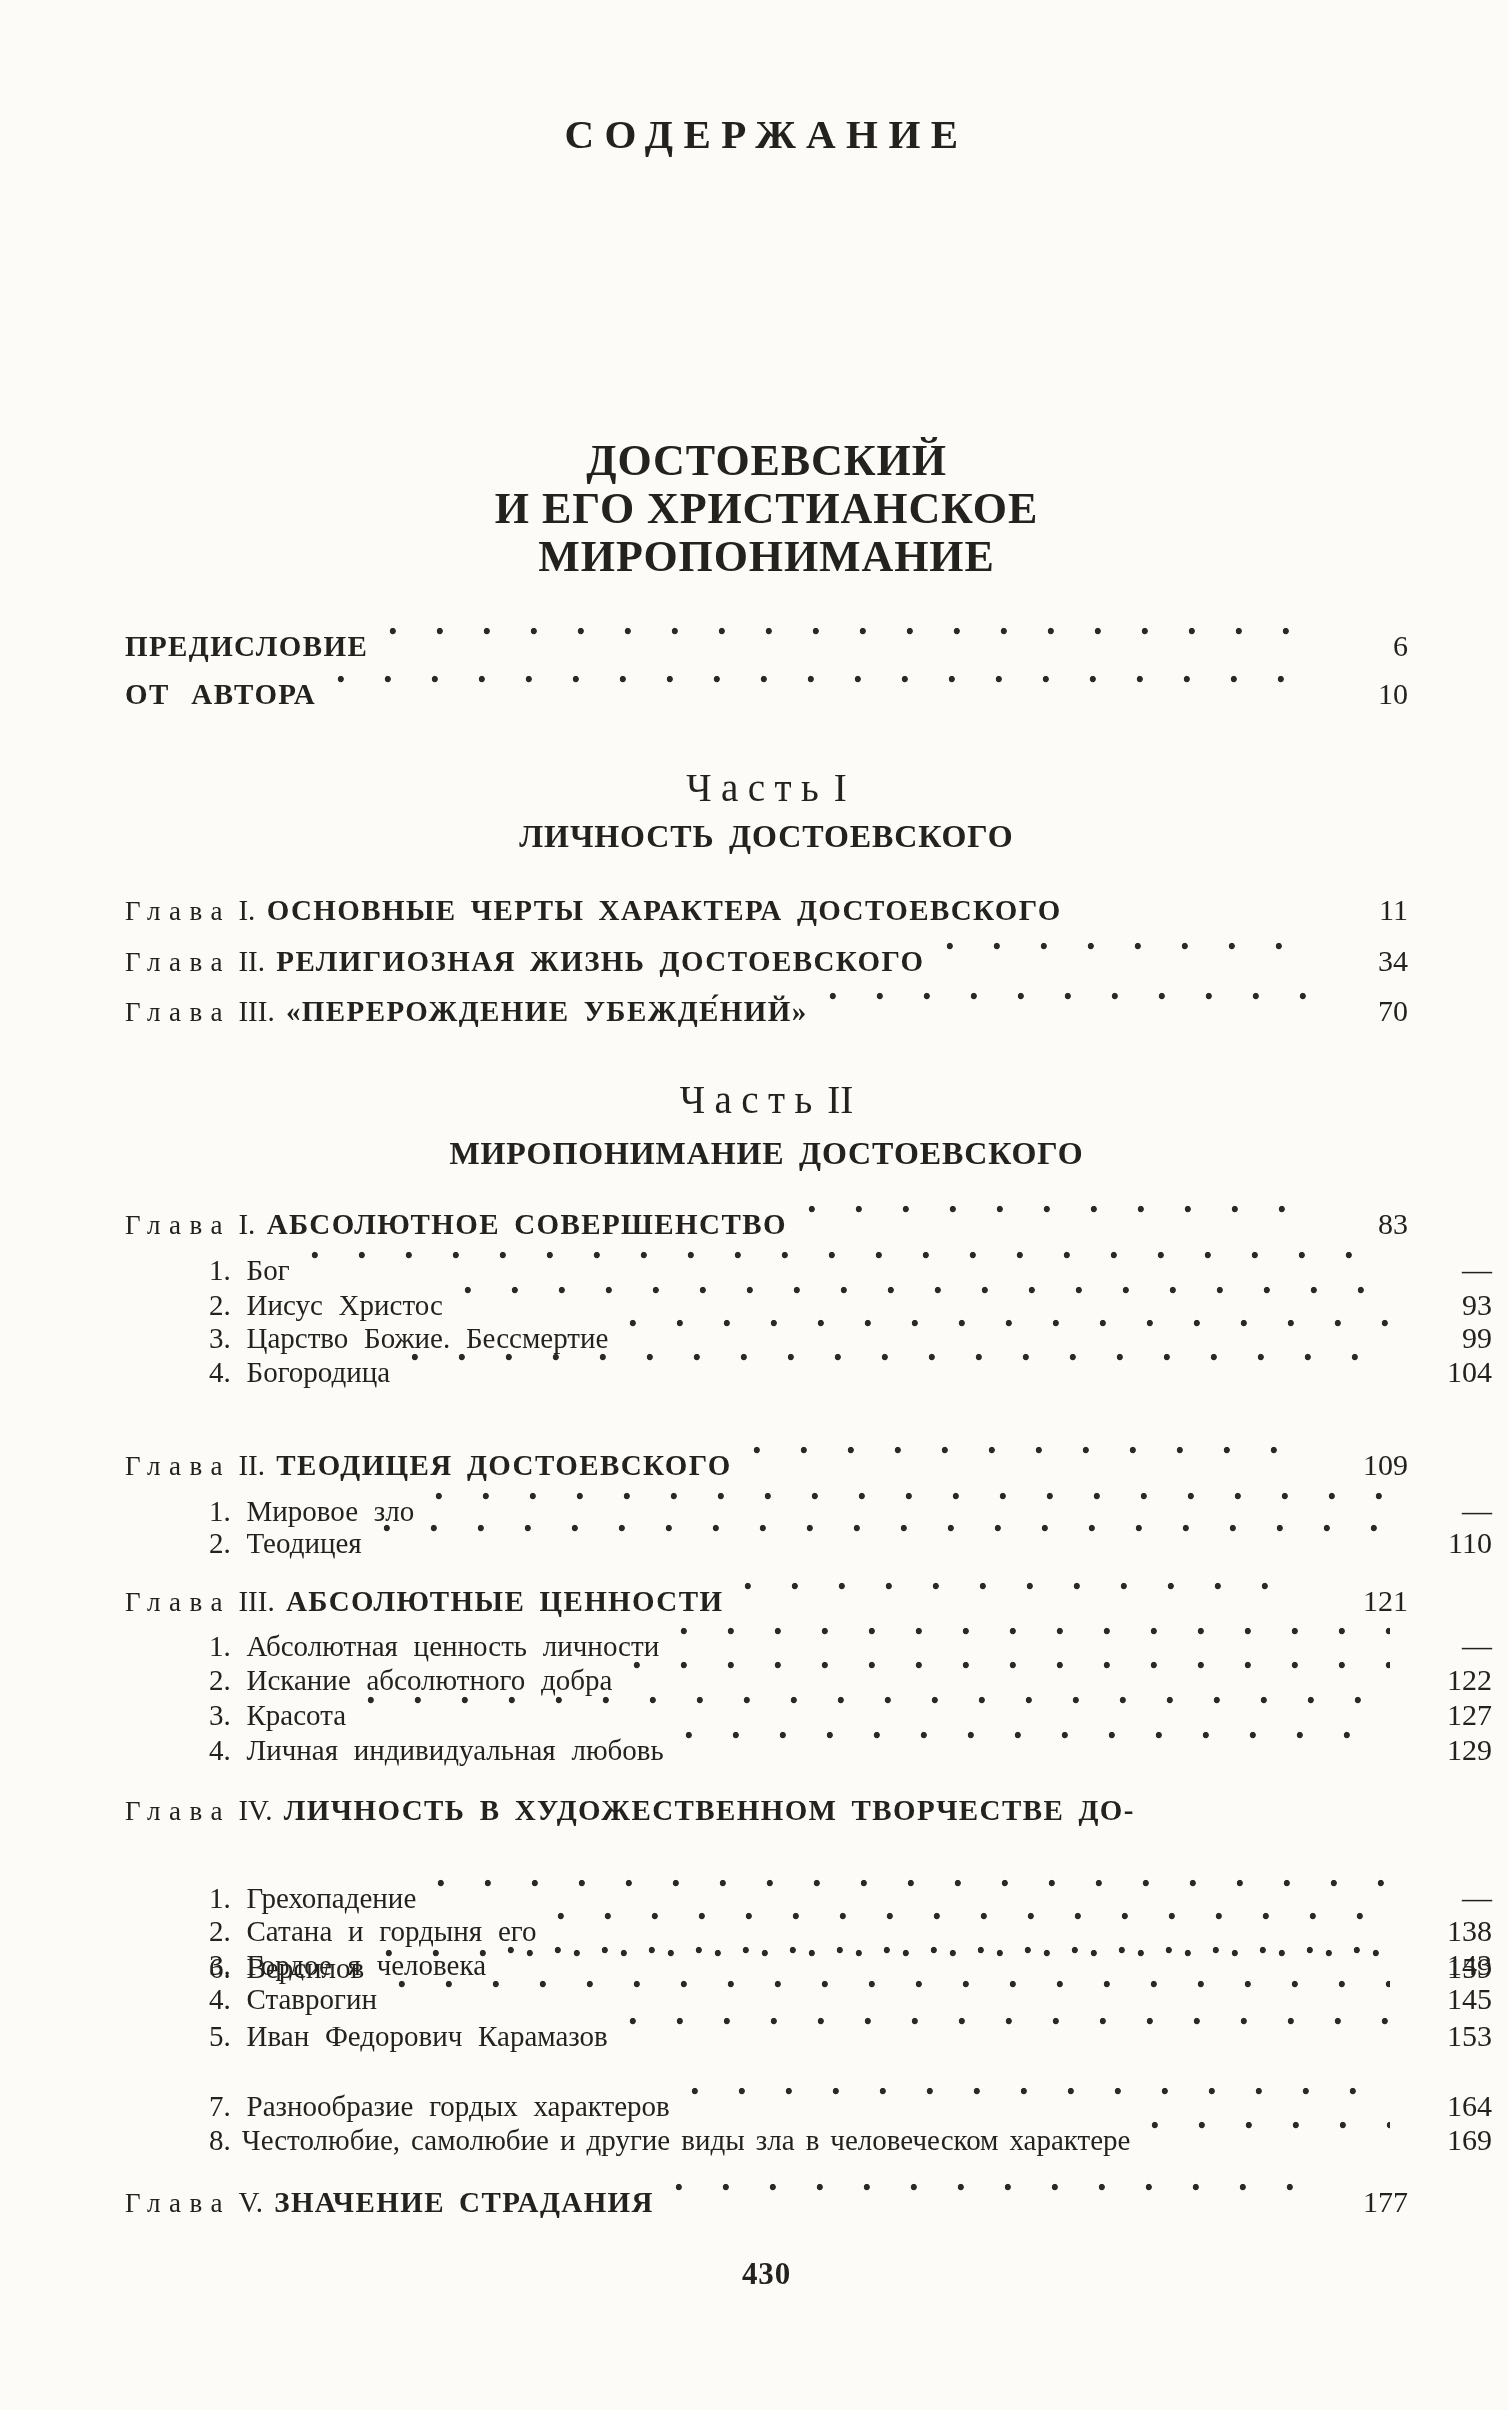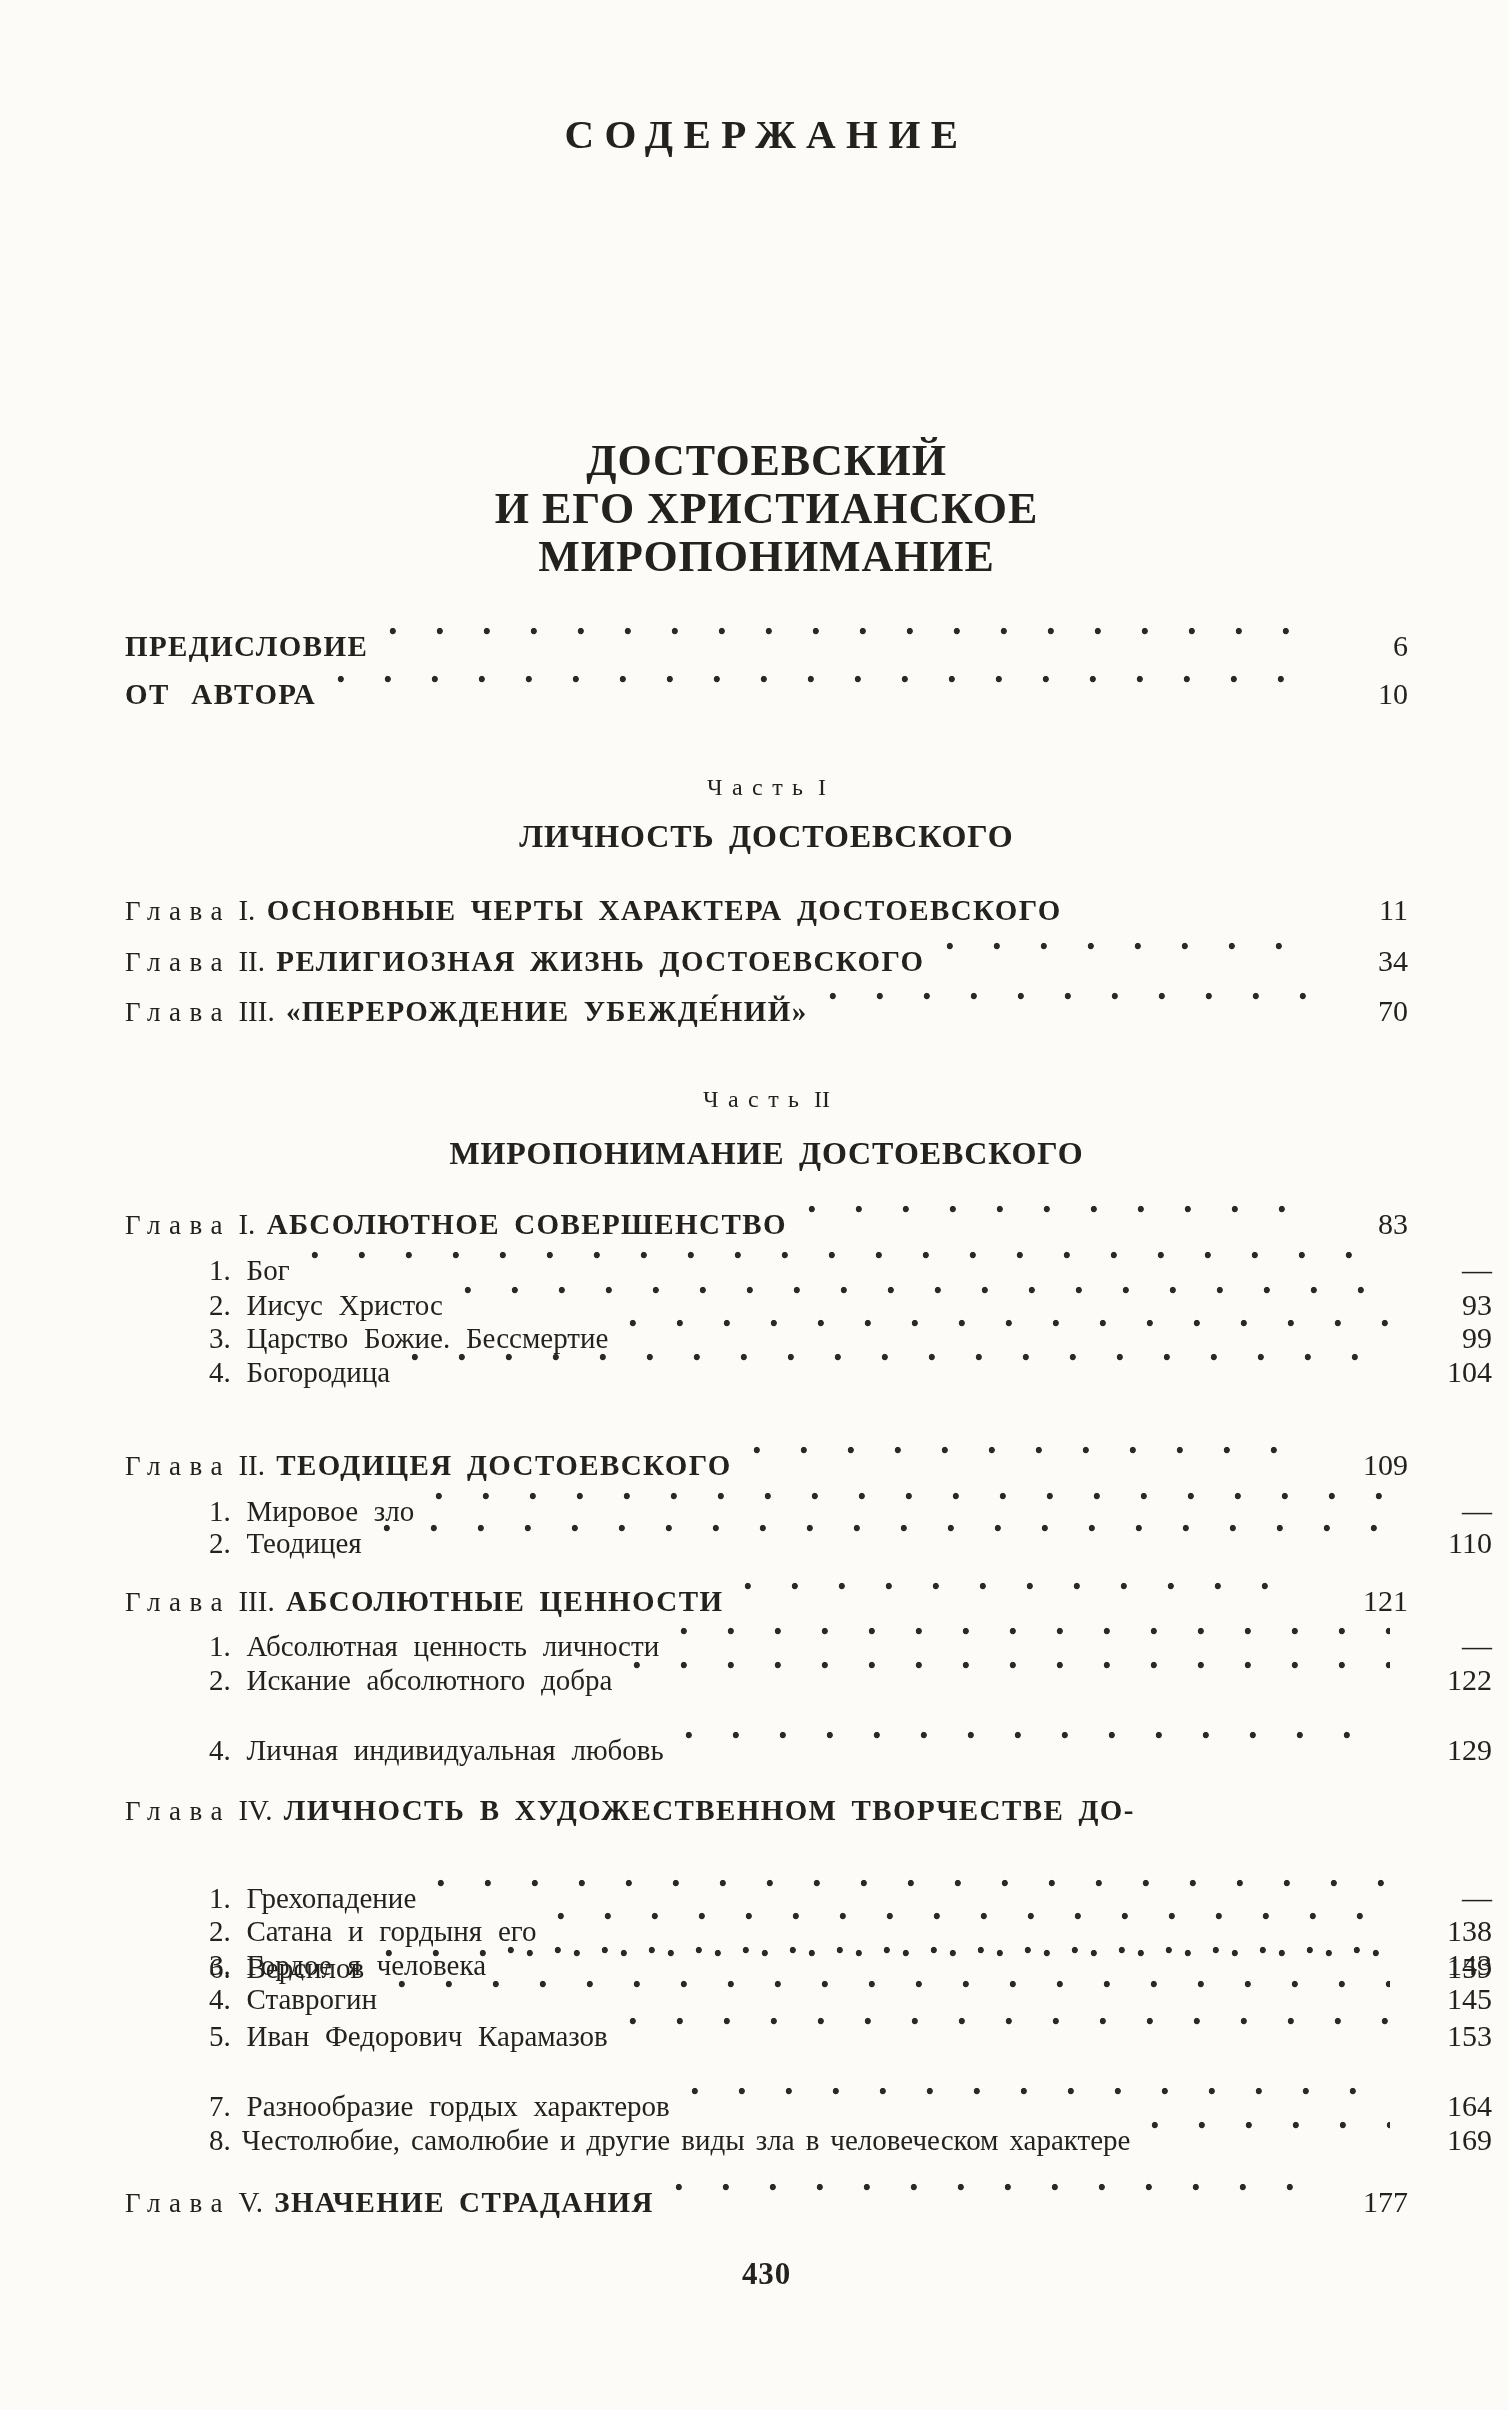--- a/index.html
+++ b/index.html
@@ -27,21 +27,21 @@
   .caps{font-weight:700;letter-spacing:1.4px;word-spacing:5.6px;}
   .glava{font-weight:400;letter-spacing:8.5px;font-size:27px;margin-right:7.5px;}
   .cnum{font-weight:400;margin-right:11.3px;}
   .item{padding-left:84px;}
   .item .lbl{font-weight:400;word-spacing:8.5px;}
   .wsj{word-spacing:25.4px;}   
   .wsg4{word-spacing:8.5px;}   
   .wsa{word-spacing:13px;}   
   .toc-title{top:111px;font-size:41px;font-weight:700;letter-spacing:10.4px;line-height:47px;}
   .book-title{top:437px;font-size:44px;font-weight:700;line-height:48px;letter-spacing:0.9px;}
-  .part-head{line-height:41px;font-size:24px;}
+  .part-head{line-height:41px;font-size:39px;}
   .part-word{letter-spacing:9.4px;margin-right:5.6px;font-weight:400;}
   .part-num{font-weight:400;}
   .subtitle{font-size:32px;font-weight:700;line-height:45px;letter-spacing:0.9px;word-spacing:5.6px;}
   .footer-num{top:2255px;font-size:31px;font-weight:700;line-height:38px;letter-spacing:0.9px;}
 </style>
 </head>
 <body>
 
 <div class="sheet">
 
@@ -140,20 +140,25 @@
   <div class="row item" style="top:1627px">
     <span class="lbl">1. Абсолютная ценность личности</span>
     <span class="dots"></span>
     <span class="pg">—</span>
   </div>
   <div class="row item" style="top:1661px">
     <span class="lbl">2. Искание абсолютного добра</span>
     <span class="dots"></span>
     <span class="pg">122</span>
   </div>
+  <div class="row item" style="top:1696px">
+    <span class="lbl">3. Красота</span>
+    <span class="dots"></span>
+    <span class="pg">127</span>
+  </div>
   <div class="row item" style="top:1731px">
     <span class="lbl">4. Личная индивидуальная любовь</span>
     <span class="dots"></span>
     <span class="pg">129</span>
   </div>
 
   <div class="row" style="top:1791px">
     <span class="lbl wsg4"><span class="glava">Глава</span><span class="cnum">IV.</span><span class="caps">ЛИЧНОСТЬ В ХУДОЖЕСТВЕННОМ ТВОРЧЕСТВЕ ДО-</span></span>
     <span class="fill"></span>
   </div>

